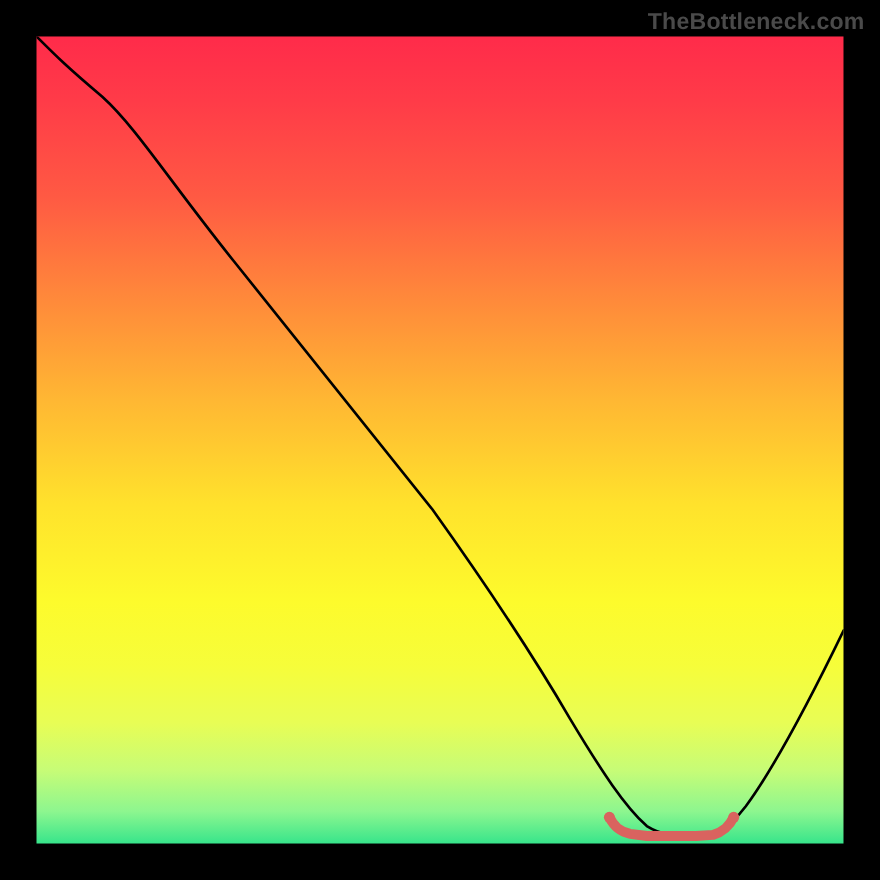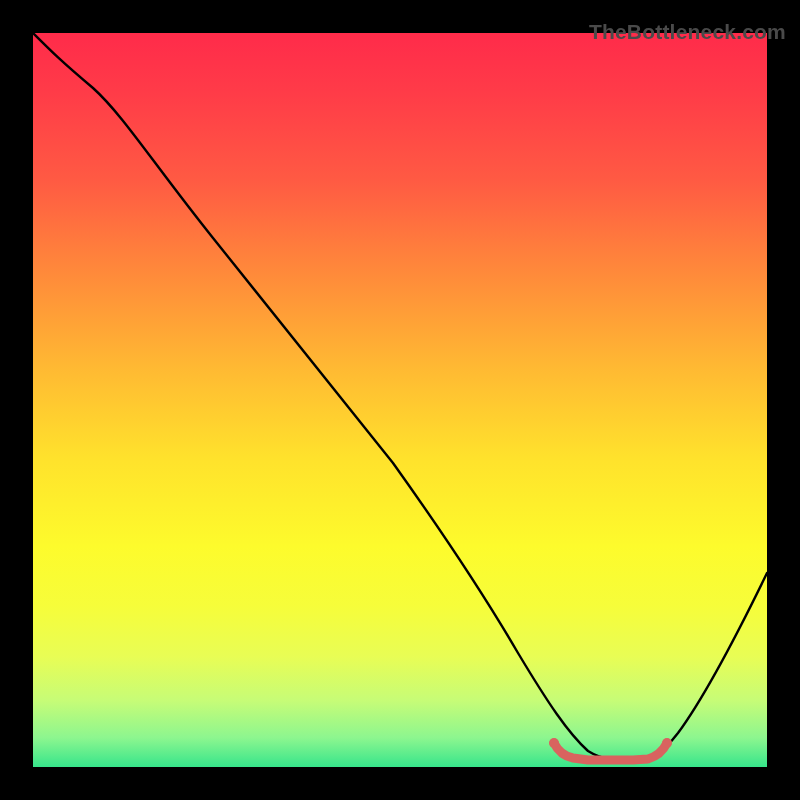--- a/index.html
+++ b/index.html
@@ -12,21 +12,21 @@
     font-family: Arial, Helvetica, sans-serif;
   }
   .frame {
     position: relative;
     width: 800px;
     height: 800px;
     background: #000;
   }
   .watermark {
     position: absolute;
-    top: 20px;
+    top: 8px;
     right: 14px;
     color: #4a4a4a;
     font-size: 21px;
     font-weight: bold;
     letter-spacing: 0.2px;
     z-index: 10;
   }
   .plot {
     position: absolute;
     left: 33px;

